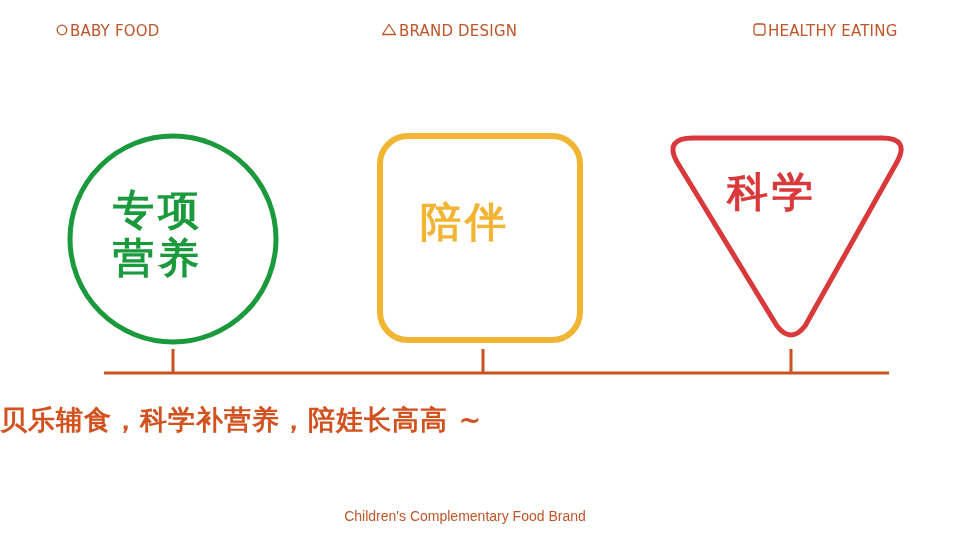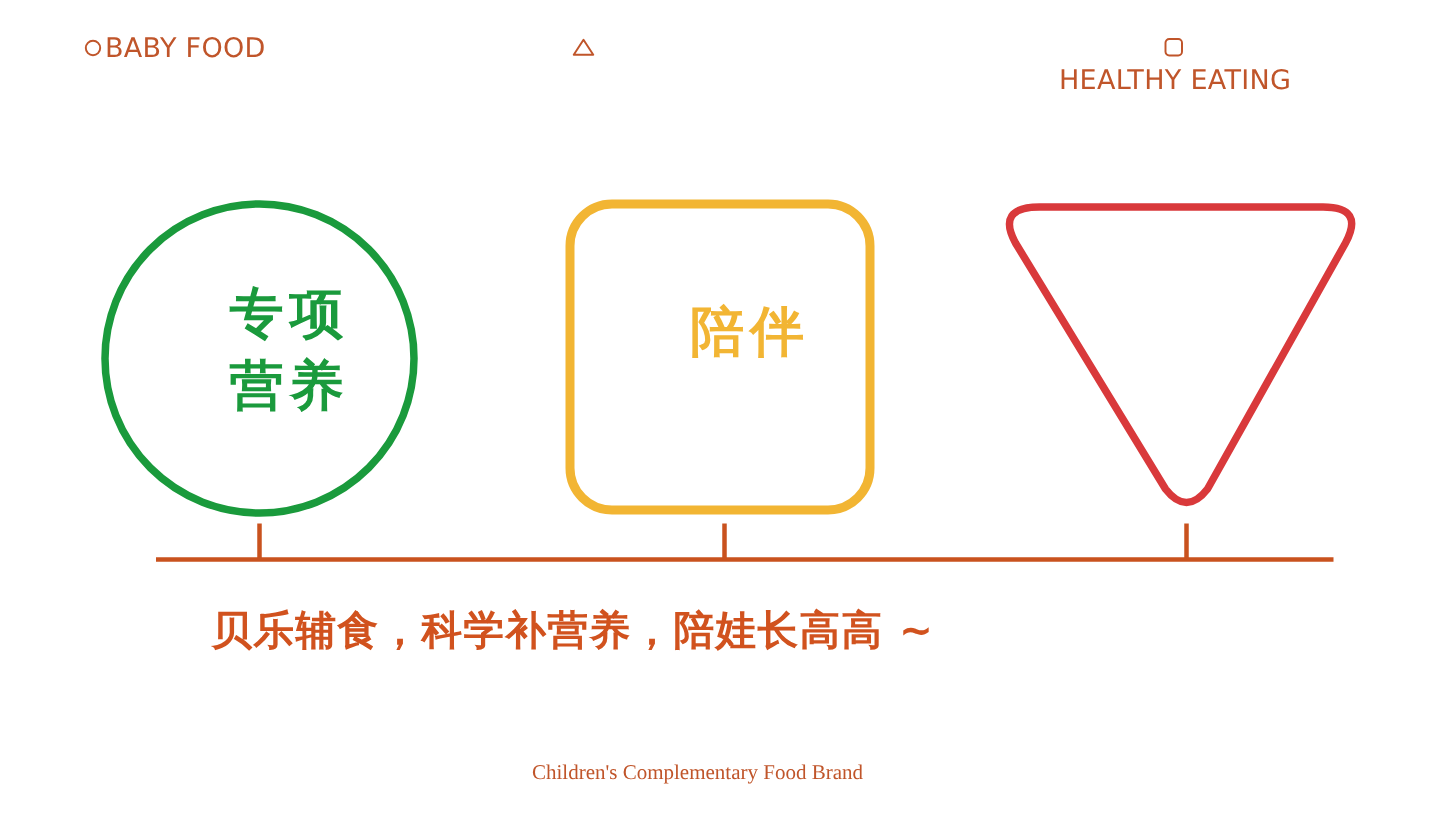--- a/index.html
+++ b/index.html
@@ -1,60 +1,61 @@
 <!DOCTYPE html>
 <html><head>
   <meta charset="utf-8">
   <style>
     html, body { margin: 0; padding: 0; }
     body {
       width: 965px; height: 544px; background: #ffffff; position: relative; overflow: hidden;
       font-family: "DejaVu Sans", "Liberation Sans", sans-serif;
     }
     .top-label {
-      position: absolute; top: 22px; font-size: 18px; color: #c0552a;
+      position: absolute; top: 22px; font-size: 15px; color: #c0552a;
       font-family: "DejaVu Sans", sans-serif; letter-spacing: 0.2px;
       display: flex; align-items: center; white-space: nowrap;
     }
     .top-label .ico { display: inline-block; margin-right: 2px; }
     .shapes { position: absolute; left: 0; top: 0; }
     .shape-text {
-      position: absolute; font-weight: bold; font-size: 36px; line-height: 48px;
-      text-align: right; letter-spacing: 4px;
+      position: absolute; font-weight: bold; font-size: 41px; line-height: 48px;
+      text-align: left; letter-spacing: 4px;
       font-family: "DejaVu Sans", "Liberation Sans", sans-serif;
     }
     .slogan {
-      position: absolute; left: 0; width: 764px; top: 402px; text-align: center;
+      position: absolute; left: 0; width: 764px; top: 402px; 
       font-size: 27px; font-weight: bold; color: #d1521e; letter-spacing: 1px;
     }
     .footer {
       position: absolute; left: 0; width: 930px; top: 508px; text-align: center;
       font-size: 14px; color: #c0552a;
-      font-family: Liberation Serif, serif;
+      font-family: Liberation Sans, sans-serif;
     }
   </style>
 </head>
 <body>
 
 <div class="top-label" style="left:56px;">
   <span class="ico">
     <svg width="12" height="12" viewBox="0 0 12 12">
         <circle cx="6" cy="6" r="4.8" fill="none" stroke="#c0552a" stroke-width="1.3"></circle>
       </svg>
   </span>
   <span>BABY FOOD</span>
 </div>
 <div class="top-label" style="left:381px;">
   <span class="ico">
     <svg width="16" height="13" viewBox="0 0 16 13">
         <path d="M8 1.5 L14.5 11.5 L1.5 11.5 Z" fill="none" stroke="#c0552a" stroke-width="1.3" stroke-linejoin="round"></path>
       </svg>
   </span>
+  <span>BRAND DESIGN</span>
 </div>
-<div class="top-label" style="left:706px;flex-direction:column;">
+<div class="top-label" style="left:753px;">
   <span class="ico">
     <svg width="13" height="13" viewBox="0 0 13 13">
         <rect x="1" y="1" width="11" height="11" rx="2.5" fill="none" stroke="#c0552a" stroke-width="1.3"></rect>
       </svg>
   </span>
   <span>HEALTHY EATING</span>
 </div>
 
 <svg class="shapes" width="965" height="544" viewBox="0 0 965 544">
   <circle cx="173" cy="239" r="103" fill="none" stroke="#1a9a3c" stroke-width="5"></circle>
@@ -69,17 +70,18 @@
 </svg>
 
 <div class="shape-text" style="left:113px; top:186px; width:120px; color:#1a9a3c;">
   <div>专项</div>
   <div>营养</div>
 </div>
 <div class="shape-text" style="left:420px; top:198px; width:120px; color:#f2b533;">
   <div>陪伴</div>
 </div>
 <div class="shape-text" style="left:727px; top:168px; width:120px; color:#d9393b;">
+  <div>科学</div>
 </div>
 
 <div class="slogan">贝乐辅食，科学补营养，陪娃长高高 ~</div>
 
 <div class="footer">Children's Complementary Food Brand</div>
 
 </body></html>

